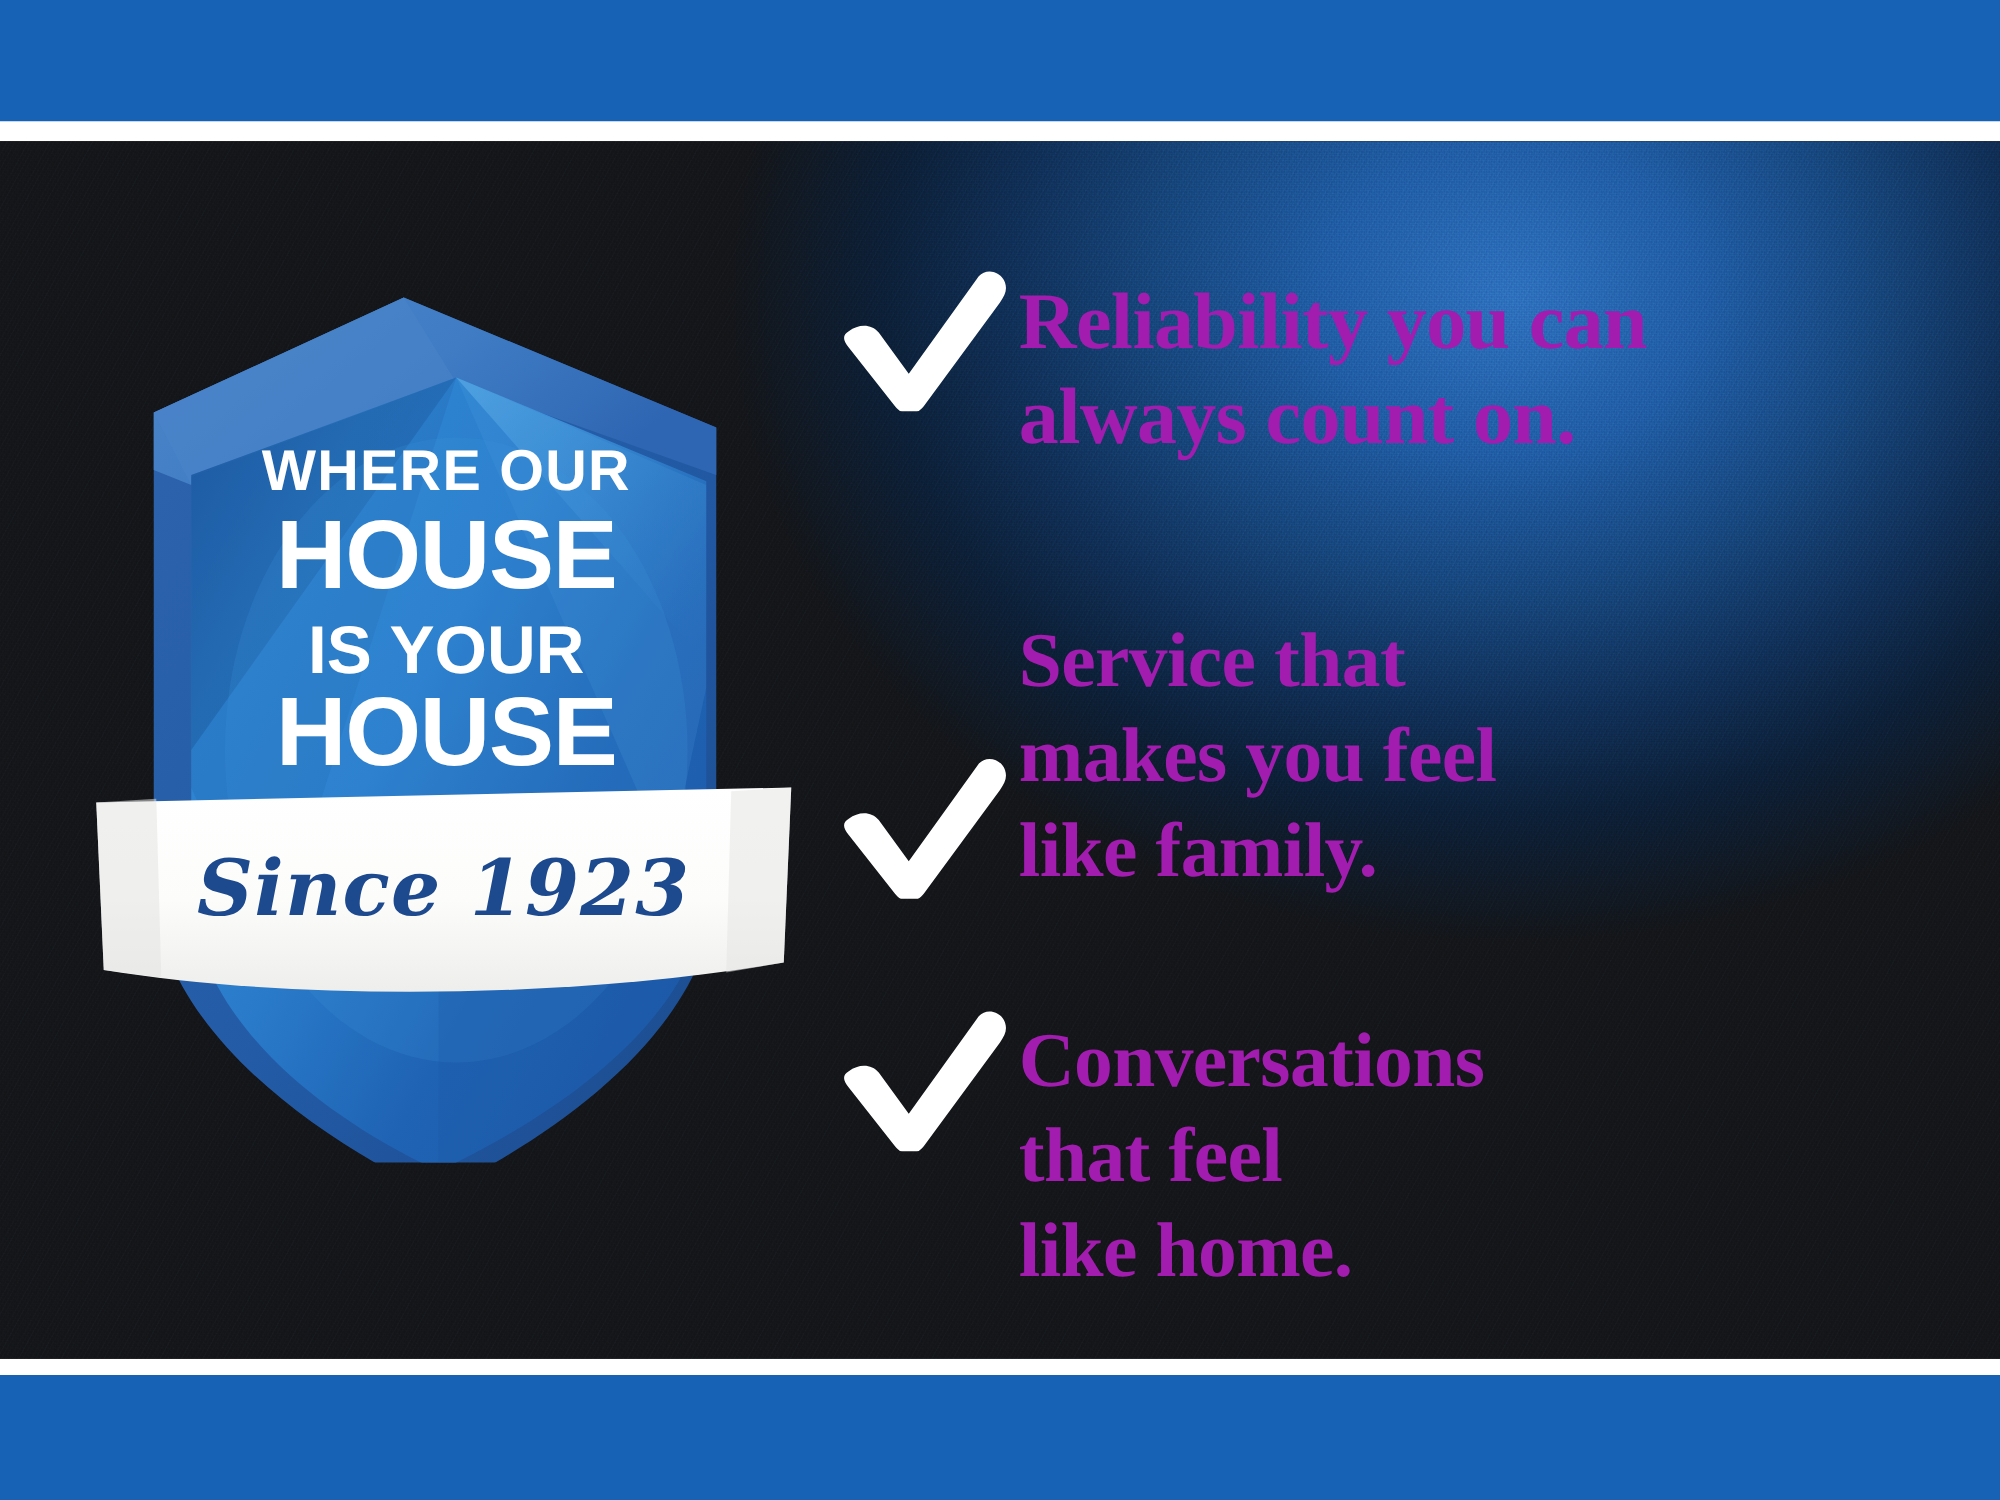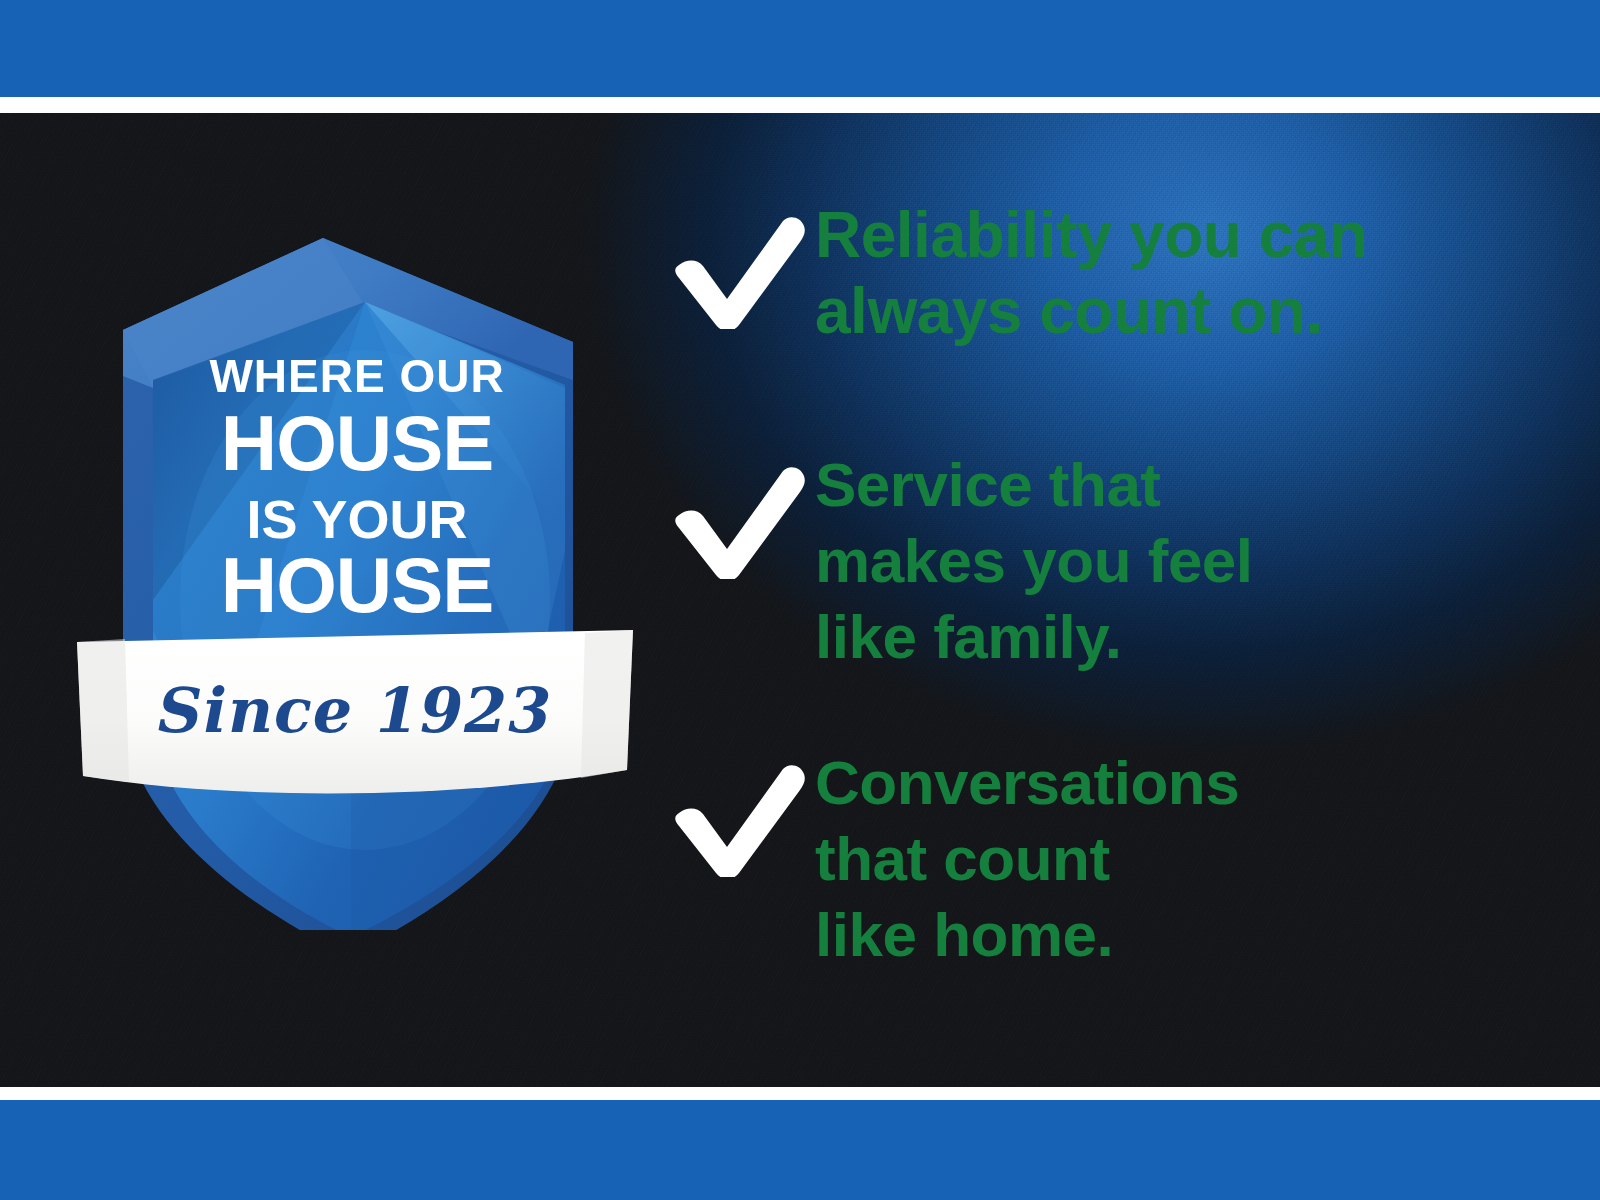--- a/index.html
+++ b/index.html
@@ -148,35 +148,36 @@
   .check {
     flex: 0 0 auto;
     width: 150px;
     height: 120px;
     margin-top: 14px;
   }
   .check svg { display: block; width: 150px; height: 120px; }
 
   .bullet-text {
     flex: 1 1 auto;
-    color: #15803d;
-    font-family: Liberation Sans, sans-serif;
+    color: #a21caf;
+    font-family: Liberation Serif, serif;
     font-weight: bold;
     font-size: 62px;
     line-height: 74px;
     letter-spacing: -0.5px;
     white-space: pre-line;
     padding-top: 2px;
+    margin-top: 22px;
   }
   .bullet-b1 .bullet-text { font-size: 64px; line-height: 76px; }
   .bullet-b2 .bullet-text { font-size: 62px; line-height: 76px; }
   .bullet-b3 .bullet-text { font-size: 62px; line-height: 76px; }
 
   .bullet-b1 { margin-bottom: 96px; }
-  .bullet-b2 { margin-bottom: 68px; }
+  .bullet-b2 { margin-bottom: 68px; align-items: flex-end; }
 </style>
 </head>
 <body>
 
 <div class="poster">
 
   <div class="bar bar-top"></div>
   <div class="bar bar-bottom"></div>
 
   <div class="canvas">
@@ -299,19 +300,19 @@
     <div class="bullet bullet-b3">
       <div class="check">
         <svg viewBox="0 0 150 120" xmlns="http://www.w3.org/2000/svg">
           <path d="M14 56 C22 50 32 50 38 57 L62 90 L118 12
                    C124 5 136 8 139 17 C141 23 139 27 135 33
                    L74 116 C68 124 57 124 51 116 L14 69
                    C9 63 9 59 14 56 Z" fill="#ffffff"></path>
         </svg>
       </div>
       <div class="bullet-text">Conversations
-that count
+that feel
 like home.</div>
     </div>
 
   </div>
 
 </div>
 
 </body></html>

